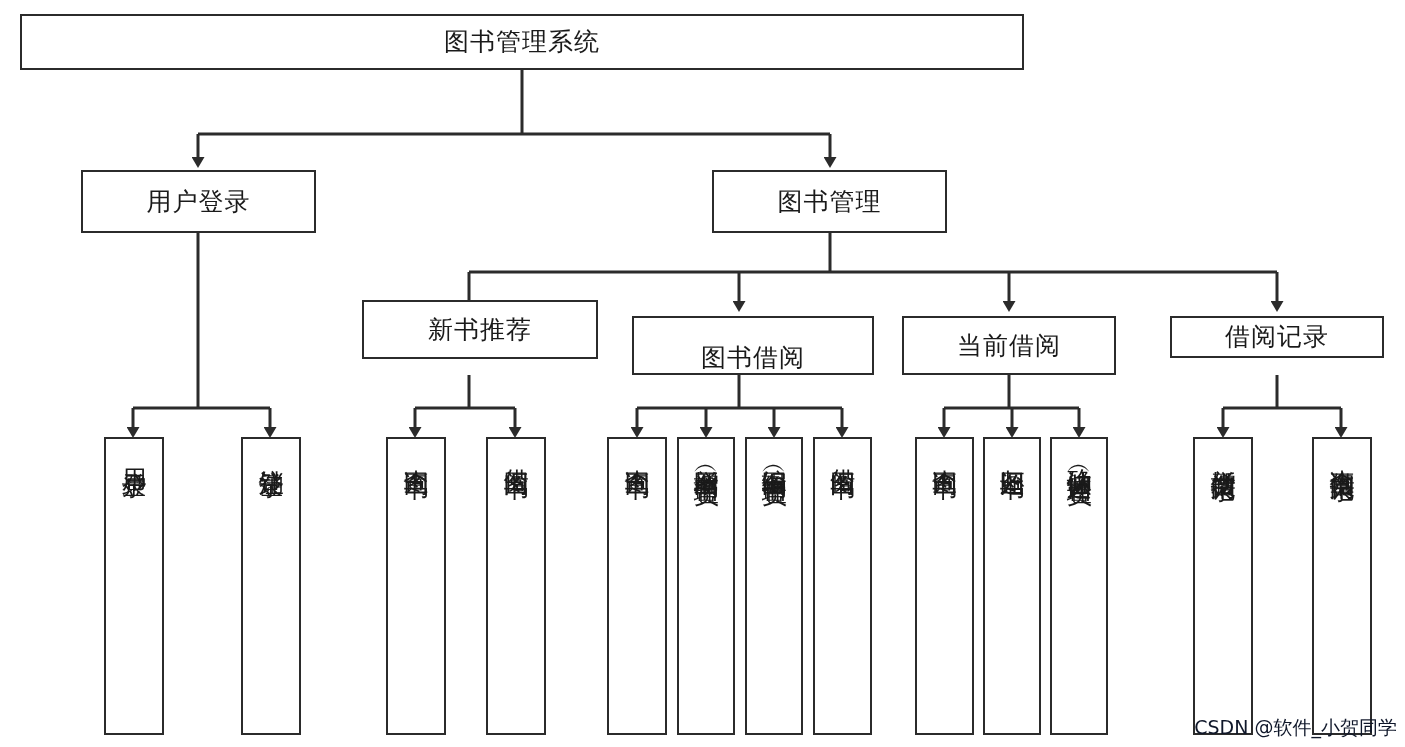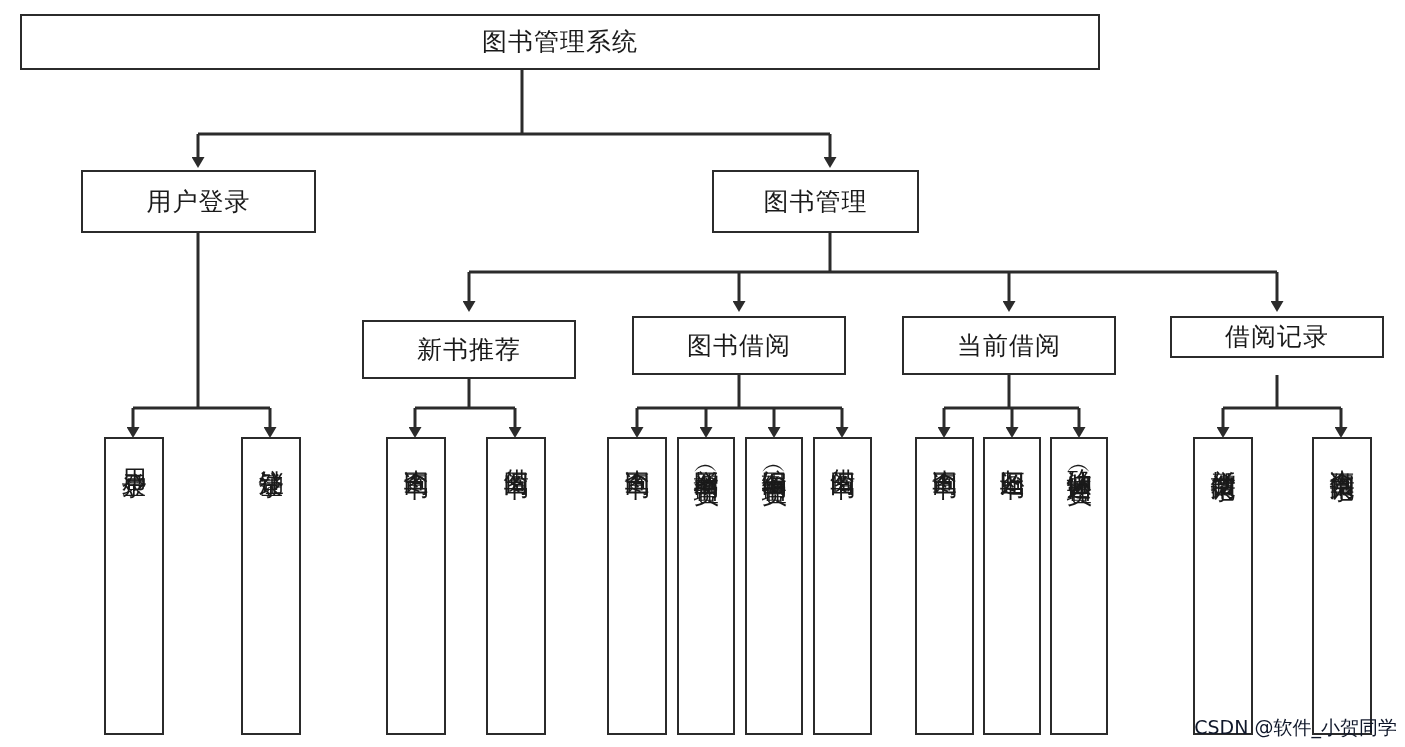--- a/index.html
+++ b/index.html
@@ -116,35 +116,35 @@
       <path d="M1012,408 L1012,428" marker-end="url(#arrow)"></path>
       <path d="M1079,408 L1079,428" marker-end="url(#arrow)"></path>
 
       <path d="M1277,375 L1277,408"></path>
       <path d="M1223,408 L1341,408"></path>
       <path d="M1223,408 L1223,428" marker-end="url(#arrow)"></path>
       <path d="M1341,408 L1341,428" marker-end="url(#arrow)"></path>
     </g>
   </svg>
 
-  <div class="node horiz" style="left:20px; top:14px; width:1080px; height:56px;">
+  <div class="node horiz" style="left:20px; top:14px; width:1004px; height:56px;">
     <span>图书管理系统</span>
   </div>
 
   <div class="node horiz" style="left:81px; top:170px; width:235px; height:63px;">
     <span>用户登录</span>
   </div>
-  <div class="node horiz" style="left:712px; top:170px; width:207px; height:63px;">
+  <div class="node horiz" style="left:712px; top:170px; width:235px; height:63px;">
     <span>图书管理</span>
   </div>
 
-  <div class="node horiz" style="left:362px; top:320px; width:214px; height:59px;">
+  <div class="node horiz" style="left:362px; top:300px; width:236px; height:59px;">
     <span>新书推荐</span>
   </div>
-  <div class="node horiz" style="left:632px; top:316px; width:214px; height:59px;">
+  <div class="node horiz" style="left:632px; top:316px; width:242px; height:59px;align-items:flex-end;">
     <span>图书借阅</span>
   </div>
   <div class="node horiz" style="left:902px; top:316px; width:214px; height:59px;">
     <span>当前借阅</span>
   </div>
   <div class="node horiz" style="left:1170px; top:316px; width:214px; height:42px;">
     <span>借阅记录</span>
   </div>
 
   <div class="node vert" style="left:104px; top:437px; width:60px; height:298px;">

